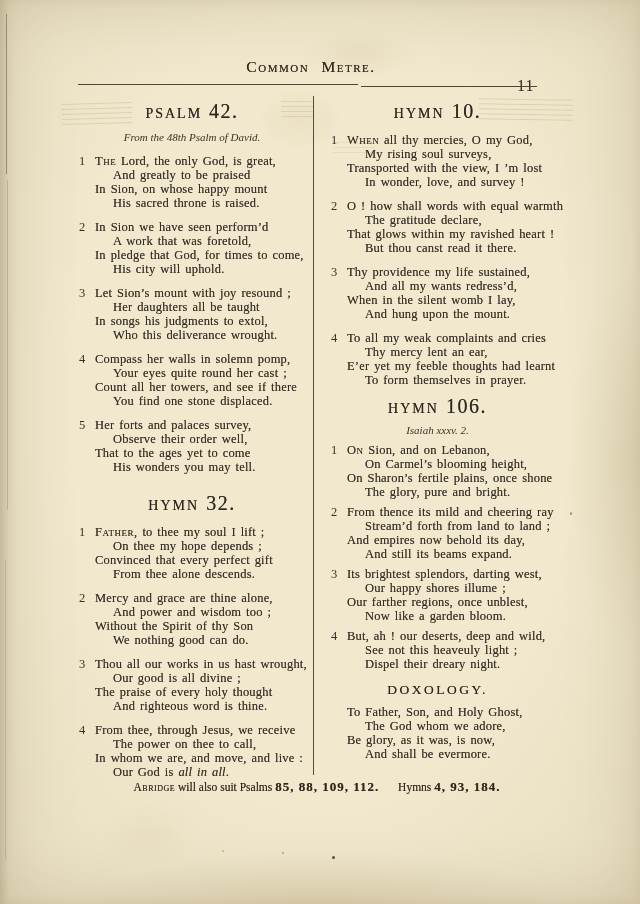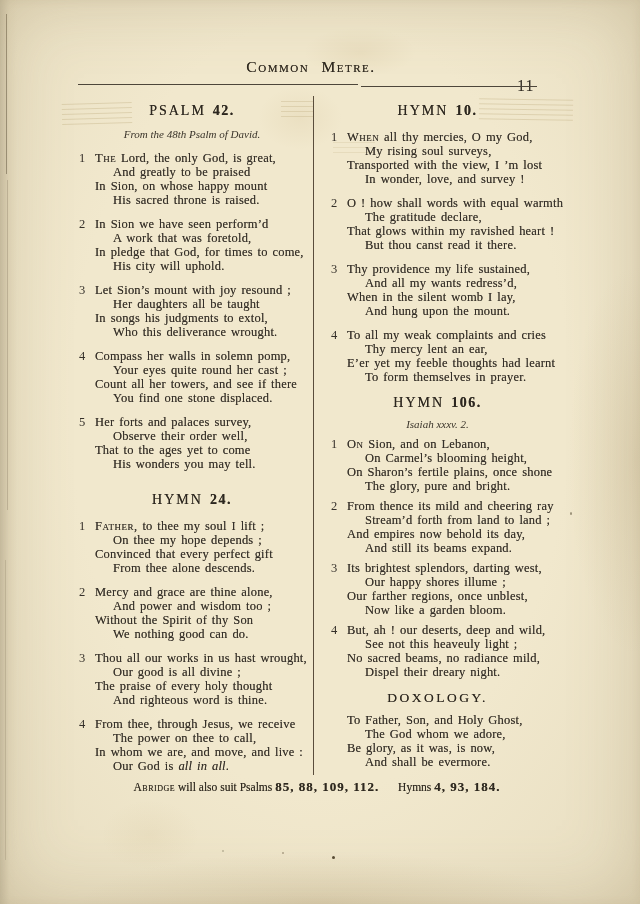--- a/index.html
+++ b/index.html
@@ -53,21 +53,21 @@
 
   
   .column{position:absolute;top:96px;}
   #col0{left:78px;width:228px;}
   #col1{left:330px;width:215px;}
 
   .section-title{text-align:center;margin-top:10px;color:#2c2720;
     font-size:14px;letter-spacing:2px;line-height:18px;
     text-shadow:0 0 .4px rgba(50,40,25,.7);}
   .title-label{}
-  .title-num{font-weight:700;font-size:14px;margin-left:7px;letter-spacing:1.5px;}
+  .title-num{font-weight:400;font-size:20px;margin-left:7px;letter-spacing:1.5px;}
   .sec-psalm-42 .section-title{margin-top:6px;}
   .sec-hymn-10 .section-title{margin-top:6px;}
   .sec-hymn-21 .section-title{margin-top:20px;}
   .sec-hymn-106 .section-title{}
   .sec-doxology .section-title{margin-top:10px;font-size:13.5px;letter-spacing:2.5px;}
 
   .epigraph{text-align:center;font-style:italic;font-size:11px;margin-top:8px;color:#3a342a;line-height:13px;}
   .sec-hymn-106 .epigraph{margin-top:6px;}
 
   .verse{position:relative;margin-top:10px;padding-left:17px;}
@@ -169,21 +169,21 @@
         </div>
         <div class="verse">
           <span class="vnum">5</span>
           <div class="l">Her forts and palaces survey,</div>
           <div class="l ind">Observe their order well,</div>
           <div class="l">That to the ages yet to come</div>
           <div class="l ind">His wonders you may tell.</div>
         </div>
       </section>
       <section class="hsec sec-hymn-21">
-        <div class="section-title"><span class="title-label">HYMN</span><span class="title-num">24.</span></div>
+        <div class="section-title"><span class="title-label">HYMN</span><span class="title-num">32.</span></div>
         <div class="verse">
           <span class="vnum">1</span>
           <div class="l"><span class="sc">Father,</span> to thee my soul I lift ;</div>
           <div class="l ind">On thee my hope depends ;</div>
           <div class="l">Convinced that every perfect gift</div>
           <div class="l ind">From thee alone descends.</div>
         </div>
         <div class="verse">
           <span class="vnum">2</span>
           <div class="l">Mercy and grace are thine alone,</div>
@@ -260,21 +260,20 @@
           <span class="vnum">3</span>
           <div class="l">Its brightest splendors, darting west,</div>
           <div class="l ind">Our happy shores illume ;</div>
           <div class="l">Our farther regions, once unblest,</div>
           <div class="l ind">Now like a garden bloom.</div>
         </div>
         <div class="verse">
           <span class="vnum">4</span>
           <div class="l">But, ah ! our deserts, deep and wild,</div>
           <div class="l ind">See not this heaveuly light ;</div>
-          <div class="l">No sacred beams, no radiance mild,</div>
           <div class="l ind">Dispel their dreary night.</div>
         </div>
       </section>
       <section class="hsec sec-doxology">
         <div class="section-title"><span class="title-label">DOXOLOGY.</span></div>
         <div class="verse">
           <div class="l">To Father, Son, and Holy Ghost,</div>
           <div class="l ind">The God whom we adore,</div>
           <div class="l">Be glory, as it was, is now,</div>
           <div class="l ind">And shall be evermore.</div>

